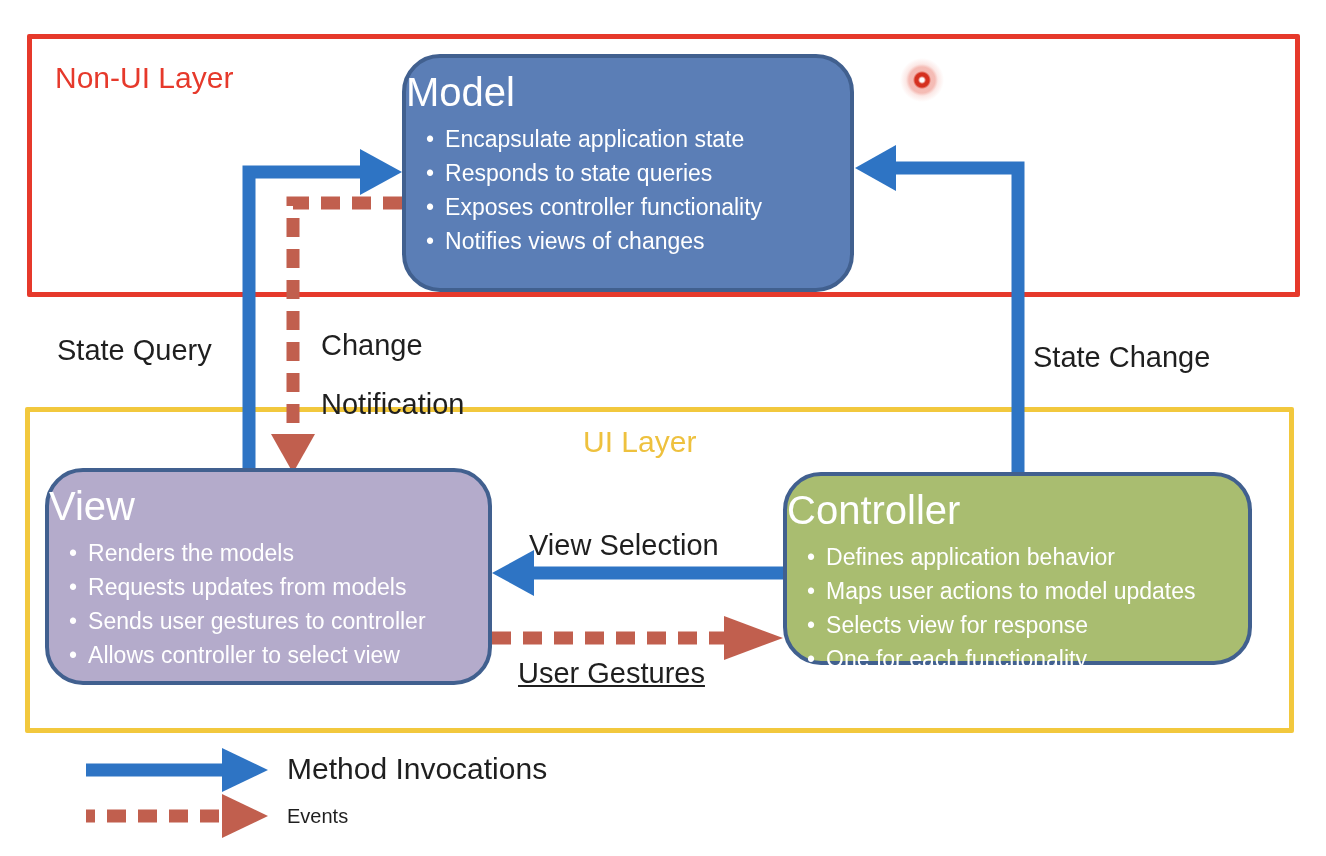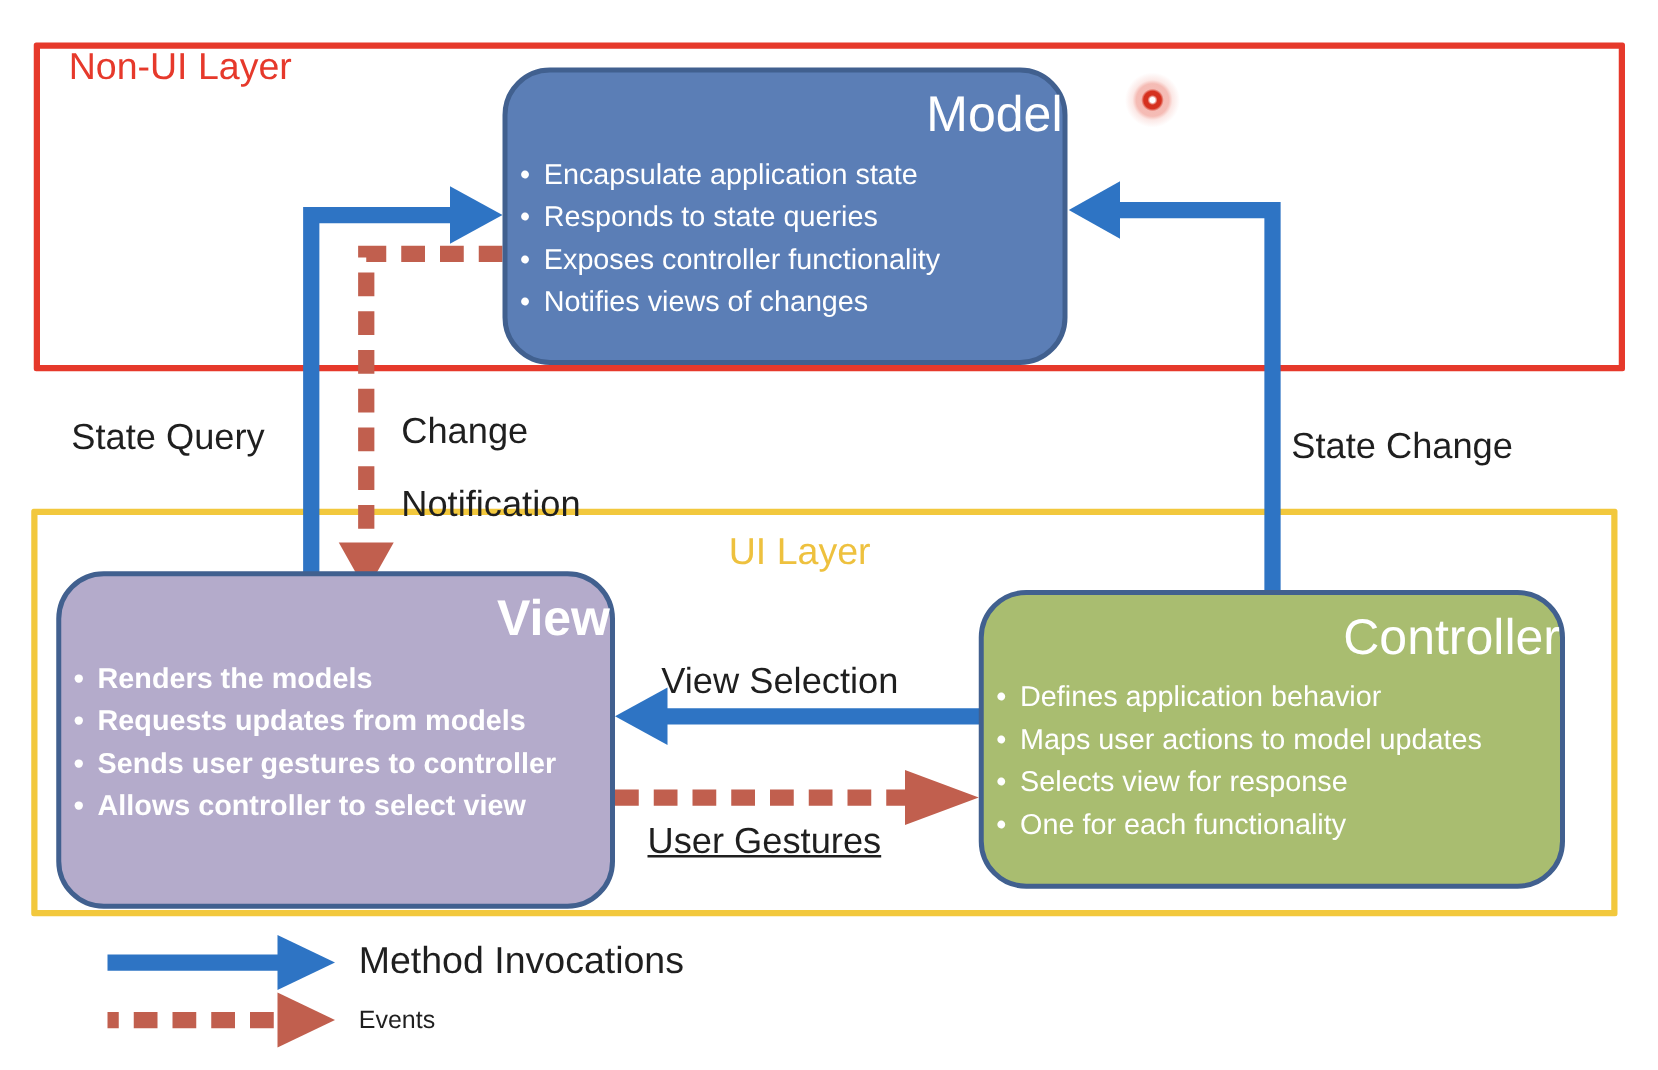--- a/index.html
+++ b/index.html
@@ -20,36 +20,36 @@
   .canvas{position:relative;width:1326px;height:856px;background:#ffffff;overflow:hidden;}
 
   
   .layer{position:absolute;border-radius:2px;z-index:1;}
   .layer.non-ui{left:27px;top:34px;width:1273px;height:263px;border:5px solid var(--layer-red);}
   .layer.ui{left:25px;top:407px;width:1269px;height:326px;border:5px solid var(--layer-yellow);}
 
   
   .node{position:absolute;z-index:3;border:4px solid var(--node-border);border-radius:38px;color:#ffffff;}
   .node.model{left:402px;top:54px;width:452px;height:238px;background:var(--model-fill);}
-  .node.view{left:45px;top:457px;width:447px;height:270px;background:var(--view-fill);font-weight:bold;}
-  .node.controller{left:783px;top:472px;width:469px;height:239px;background:var(--controller-fill);}
-  .node-title{font-size:40px;line-height:48px;text-align:right;margin-top:10px;}
-  .node-bullets{list-style:none;margin-top:6px;padding-left:10px;}
+  .node.view{left:45px;top:468px;width:447px;height:217px;background:var(--view-fill);}
+  .node.controller{left:783px;top:472px;width:469px;height:193px;background:var(--controller-fill);}
+  .node-title{font-size:40px;line-height:48px;text-align:left;margin-top:10px;}
+  .node-bullets{list-style:none;margin-top:6px;padding-left:20px;}
   .node-bullets li{font-size:23px;line-height:34px;white-space:nowrap;}
   .node-bullets li::before{content:"\2022";margin-right:11px;}
 
   
   svg.arrows{position:absolute;left:0;top:0;z-index:2;pointer-events:none;}
 
   
   .label{position:absolute;z-index:4;font-size:29px;line-height:36px;color:var(--label-text);white-space:nowrap;}
   .label.layer-label{font-size:30px;}
   .label.red{color:var(--layer-red);}
   .label.yellow{color:var(--ui-label-yellow);}
-  .label.non-ui-label{left:55px;top:36px;}
+  .label.non-ui-label{left:55px;top:60px;}
   .label.ui-label{left:583px;top:424px;}
   .label.state-query{left:57px;top:332px;}
   .label.change-notification{left:321px;top:316px;width:195px;white-space:normal;line-height:59px;}
   .label.state-change{left:1033px;top:339px;}
   .label.view-selection{left:529px;top:527px;}
   .label.user-gestures{left:518px;top:655px;text-decoration:underline;}
   .label.legend-1{left:287px;top:751px;font-size:30px;}
   .label.legend-2{left:287px;top:798px;font-size:20px;}
 
   

